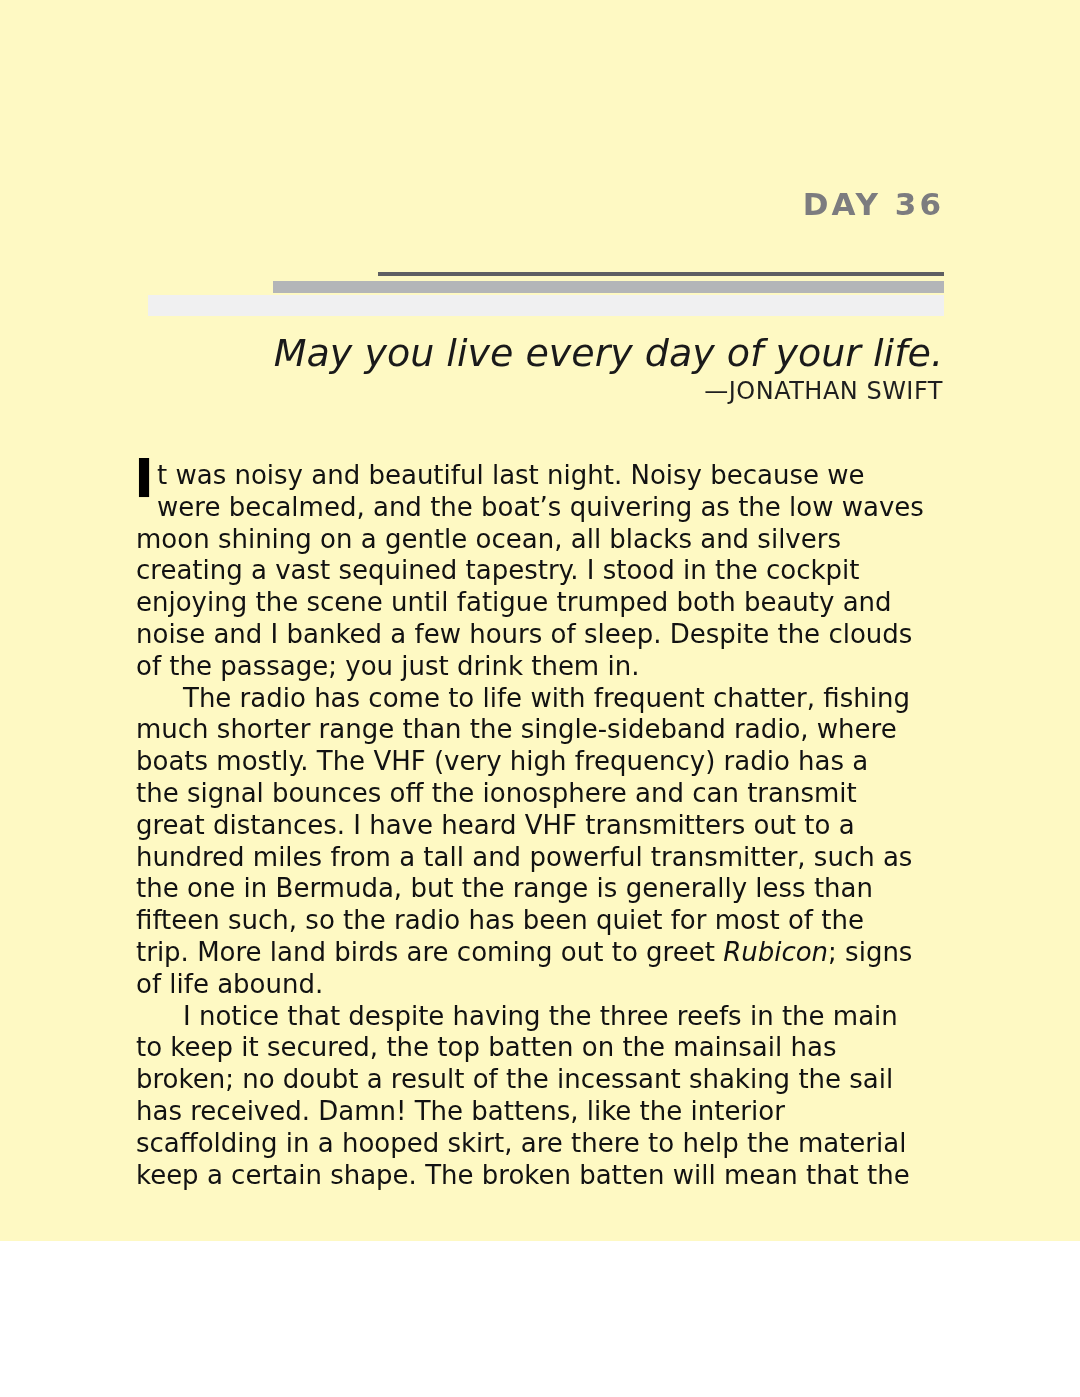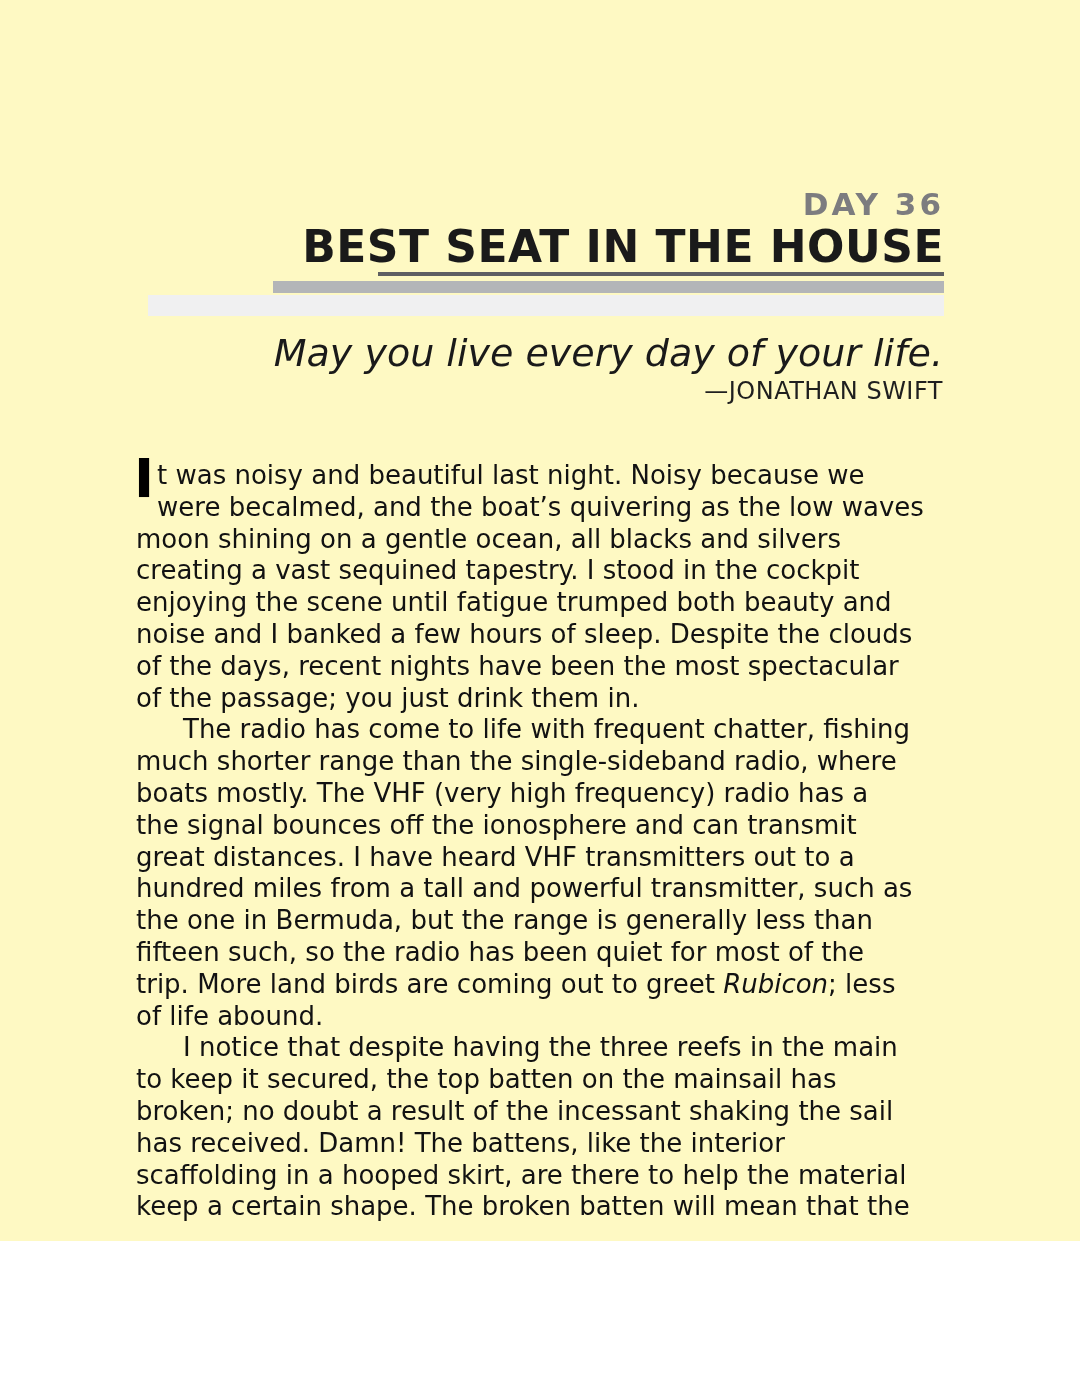--- a/index.html
+++ b/index.html
@@ -107,48 +107,46 @@
     background-clip: text;
     -webkit-text-fill-color: transparent;
   }
 </style>
 </head>
 <body>
 
 <div class="page">
 
   <div class="kicker">DAY 36</div>
-  <div class="chapter-title">BEST SEAT IN THE HOUSE</div>
 
   <div class="rule rule-thin"></div>
   <div class="rule rule-medium"></div>
   <div class="rule rule-light"></div>
 
   <div class="quote">May you live every day of your life.</div>
   <div class="attribution">—JONATHAN SWIFT</div>
 
   <div class="dropcap">I</div>
   <div class="body-text" id="body-text">
       <div class="line dc-ind">t was noisy and beautiful last night. Noisy because we</div>
       <div class="line dc-ind">were becalmed, and the boat’s quivering as the low waves</div>
       <div class="line">moon shining on a gentle ocean, all blacks and silvers</div>
       <div class="line">creating a vast sequined tapestry. I stood in the cockpit</div>
       <div class="line">enjoying the scene until fatigue trumped both beauty and</div>
       <div class="line">noise and I banked a few hours of sleep. Despite the clouds</div>
-      <div class="line">of the days, recent nights have been the most spectacular</div>
       <div class="line">of the passage; you just drink them in.</div>
       <div class="line p-ind">The radio has come to life with frequent chatter, fishing</div>
       <div class="line">much shorter range than the single-sideband radio, where</div>
       <div class="line">boats mostly. The VHF (very high frequency) radio has a</div>
       <div class="line">the signal bounces off the ionosphere and can transmit</div>
       <div class="line">great distances. I have heard VHF transmitters out to a</div>
       <div class="line">hundred miles from a tall and powerful transmitter, such as</div>
       <div class="line">the one in Bermuda, but the range is generally less than</div>
       <div class="line">fifteen such, so the radio has been quiet for most of the</div>
-      <div class="line"><span>trip. More land birds are coming out to greet </span><span class="it">Rubicon</span><span>; less</span></div>
+      <div class="line"><span>trip. More land birds are coming out to greet </span><span class="it">Rubicon</span><span>; signs</span></div>
       <div class="line">of life abound.</div>
       <div class="line p-ind">I notice that despite having the three reefs in the main</div>
       <div class="line">to keep it secured, the top batten on the mainsail has</div>
       <div class="line">broken; no doubt a result of the incessant shaking the sail</div>
       <div class="line">has received. Damn! The battens, like the interior</div>
       <div class="line">scaffolding in a hooped skirt, are there to help the material</div>
       <div class="line">keep a certain shape. The broken batten will mean that the</div>
     </div>
 
   <svg class="wm-sun" viewBox="0 0 160 160">

